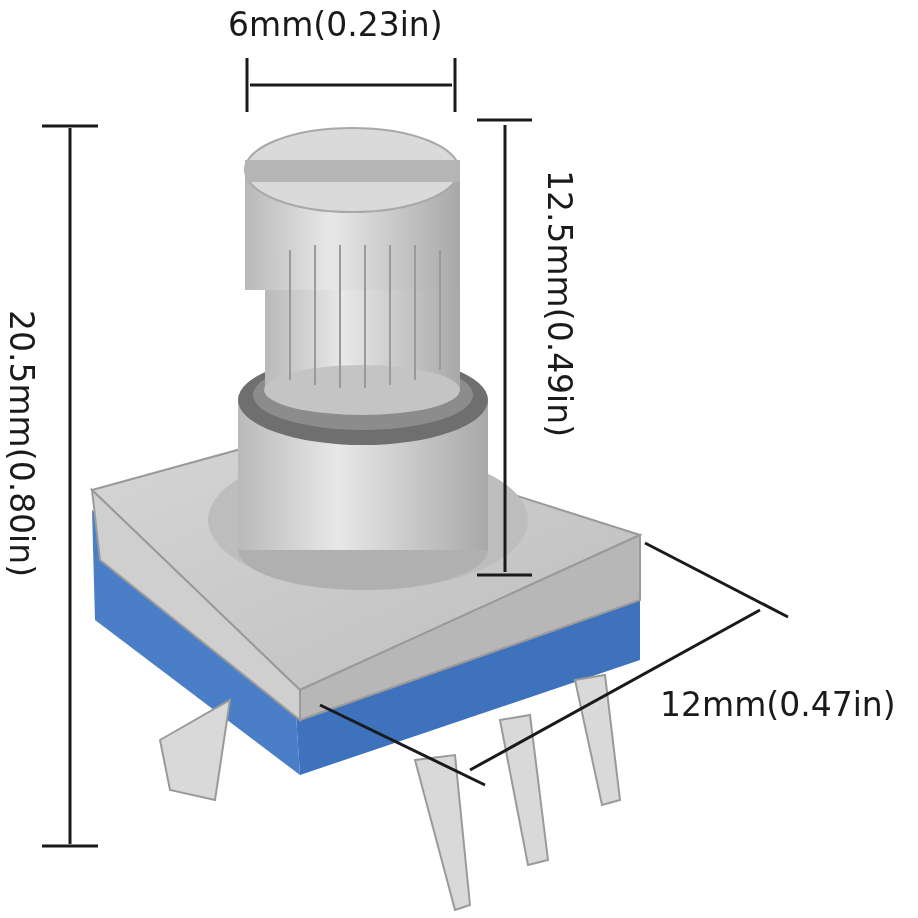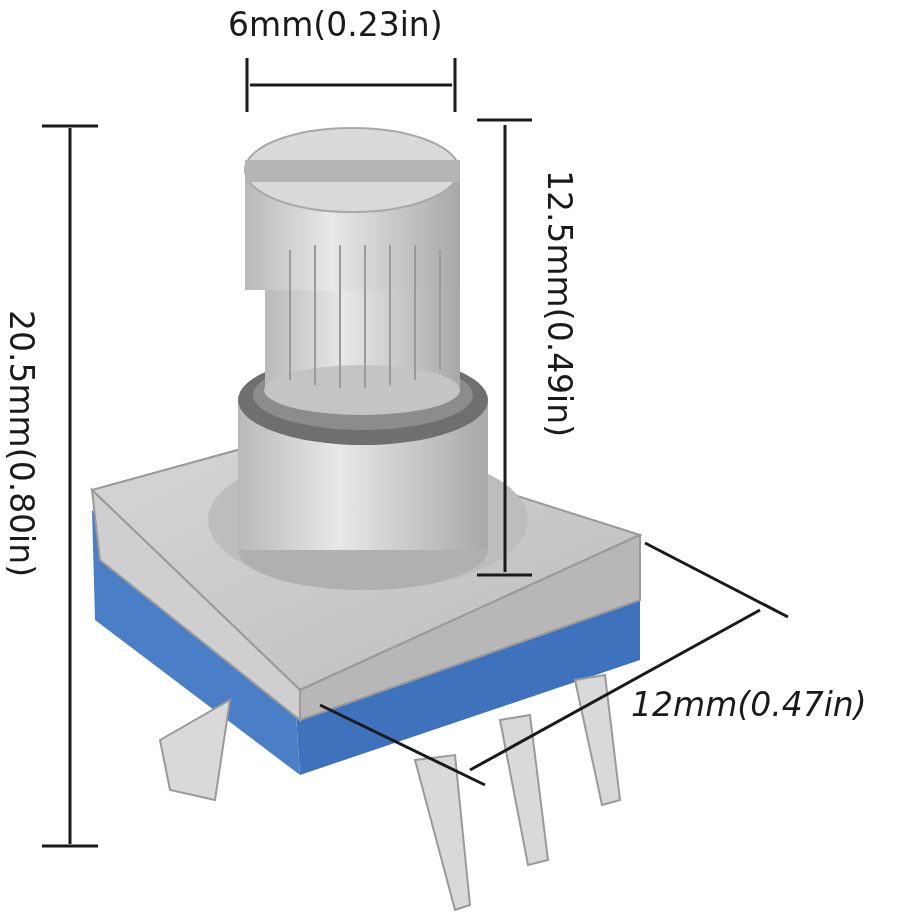--- a/index.html
+++ b/index.html
@@ -3,21 +3,21 @@
 <meta charset="utf-8">
 <style>
   html, body { margin: 0; padding: 0; background: #ffffff; }
   body { width: 918px; height: 918px; position: relative; overflow: hidden;
          font-family: "DejaVu Sans", "Liberation Sans", sans-serif; }
   .canvas { position: absolute; left: 0; top: 0; width: 850px; height: 918px; }
   .label { position: absolute; color: #1a1a1a; font-size: 33px; white-space: nowrap; line-height: 1; }
   .label-top { left: 228px; top: 8px; }
   .label-left { left: 2px; top: 470px; transform-origin: 0 0; transform: rotate(90deg) translate(-160px, -36px); }
   .label-right { left: 540px; top: 170px; transform-origin: 0 0; transform: rotate(90deg) translate(0, -36px); }
-  .label-width { left: 631px; top: 688px; font-style: italic; }
+  .label-width { left: 660px; top: 688px; }
 </style>
 </head>
 <body>
 
 <div class="canvas">
   <svg width="918" height="918" viewBox="0 0 918 918">
     <defs>
       <linearGradient id="metal" x1="0" x2="1" y1="0" y2="0">
         <stop offset="0" stop-color="#b9b9b9"></stop>
         <stop offset="0.4" stop-color="#e8e8e8"></stop>

